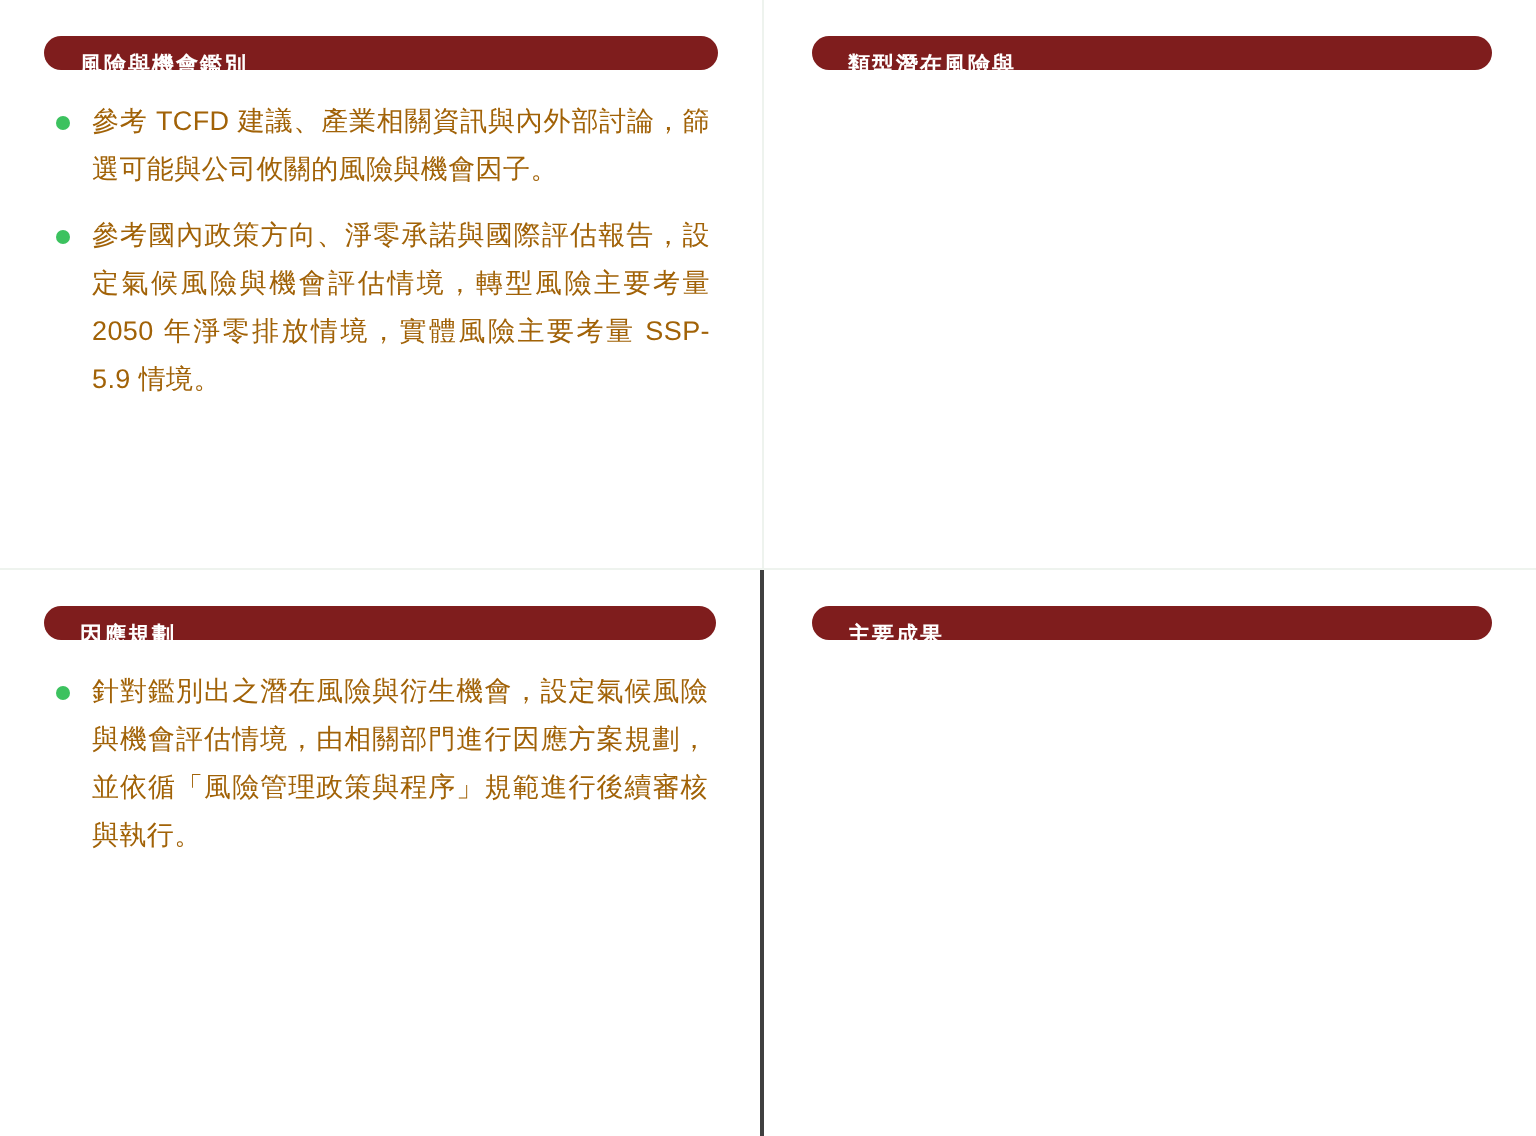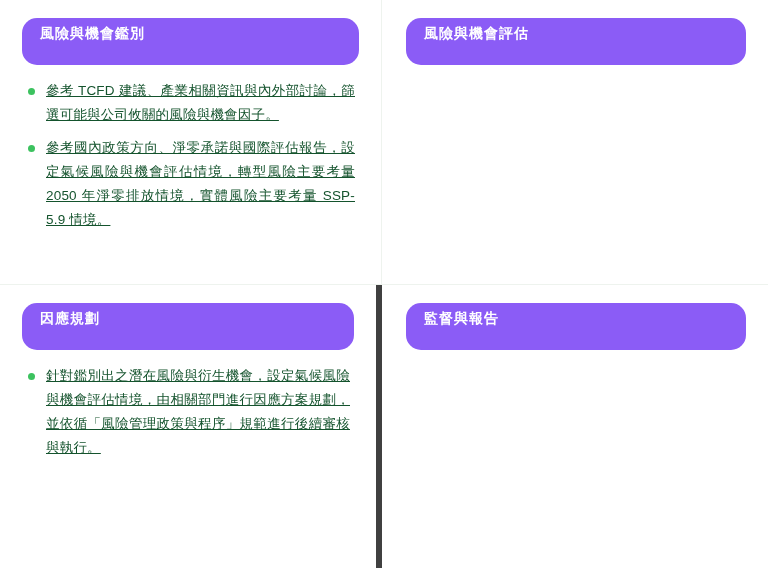--- a/index.html
+++ b/index.html
@@ -28,29 +28,29 @@
     height: 568px;
   }
   .cell {
     box-sizing: border-box;
     padding: 18px 22px 10px 22px;
     position: relative;
   }
   
   .cell.tl { border-right: 1px solid #eef3ee; border-bottom: 1px solid #eef3ee; }
   .cell.tr { border-bottom: 1px solid #eef3ee; }
-  .cell.bl { border-right: 6px solid #404040; }
+  .cell.bl { border-right: 2px solid #404040; }
 
   .card-title {
     box-sizing: border-box;
-    height: 47px;
+    height: 17px;
     border-radius: 15px;
-    background: #8b5cf6;
+    background: #7f1d1d;
     color: #ffffff;
-    font-size: 14px;
+    font-size: 11px;
     font-weight: bold;
     letter-spacing: 1px;
     line-height: 30px;
     padding-left: 18px;
     margin: 0 0 14px 0;
     white-space: nowrap;
     overflow: hidden;
   }
   .tr .card-title,
   .br .card-title { margin-left: 2px; }
@@ -59,24 +59,23 @@
     list-style: none;
     margin: 0;
     padding: 0 4px 0 4px;
   }
   ul.bullets li {
     position: relative;
     padding-left: 20px;
     margin-bottom: 9px;
     font-size: 13.5px;
     line-height: 1.78;
-    color: #14532d;
+    color: #a16207;
     text-align: justify;
     letter-spacing: 0.2px;
-    text-decoration: underline;
   }
   ul.bullets li:last-child { margin-bottom: 0; }
   ul.bullets li .dot {
     position: absolute;
     left: 2px;
     top: 9px;
     width: 7px;
     height: 7px;
     border-radius: 50%;
     background: #3cc25f;
@@ -97,31 +96,31 @@
           <span>參考 TCFD 建議、產業相關資訊與內外部討論，篩選可能與公司攸關的風險與機會因子。</span>
         </li>
         <li>
           <span class="dot"></span>
           <span>參考國內政策方向、淨零承諾與國際評估報告，設定氣候風險與機會評估情境，轉型風險主要考量 2050 年淨零排放情境，實體風險主要考量 SSP-5.9 情境。</span>
         </li>
       </ul>
     </div>
 
     <div class="cell tr">
-      <div class="card-title">風險與機會評估</div>
+      <div class="card-title">類型潛在風險與</div>
     </div>
 
     <div class="cell bl">
       <div class="card-title">因應規劃</div>
       <ul class="bullets">
         <li>
           <span class="dot"></span>
           <span>針對鑑別出之潛在風險與衍生機會，設定氣候風險與機會評估情境，由相關部門進行因應方案規劃，並依循「風險管理政策與程序」規範進行後續審核與執行。</span>
         </li>
       </ul>
     </div>
 
     <div class="cell br">
-      <div class="card-title">監督與報告</div>
+      <div class="card-title">主要成果</div>
     </div>
 
   </div>
 </div>
 
 </body></html>

